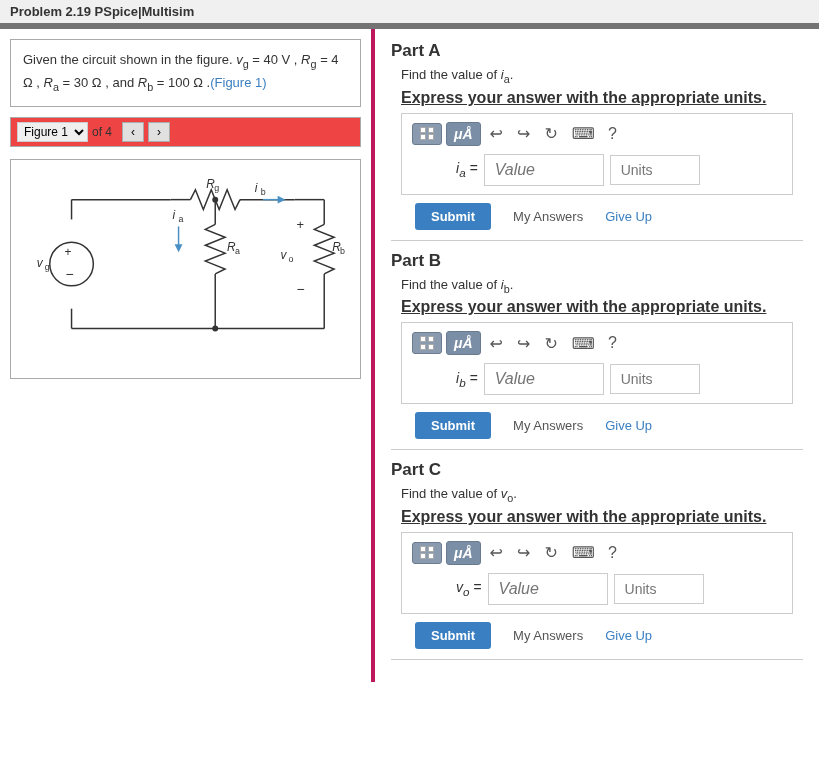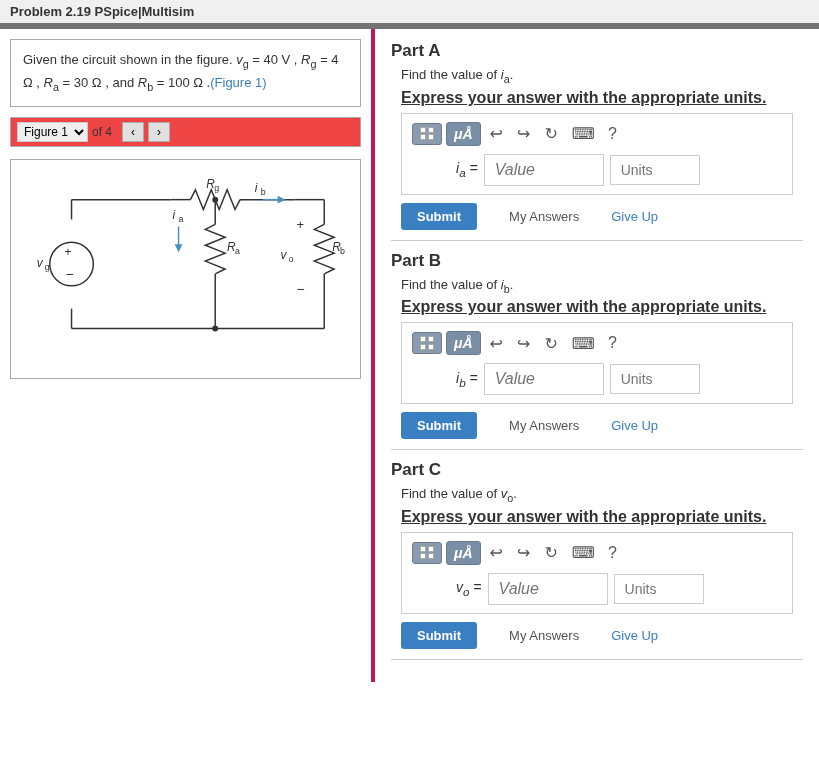--- a/index.html
+++ b/index.html
@@ -164,22 +164,22 @@
       border: 1px solid #ccc;
       padding: 6px 10px;
       font-size: 14px;
       color: #aaa;
       width: 90px;
       outline: none;
     }
     .action-row {
       display: flex;
       align-items: center;
-      gap: 32px;
-      margin: 6px 10px 10px 10px;
+      gap: 22px;
+      margin: 6px 10px 10px 24px;
     }
     .submit-btn {
       background: #3a7fc1;
       color: white;
       border: none;
       padding: 6px 16px;
       font-size: 13px;
       font-weight: bold;
       cursor: pointer;
       border-radius: 3px;

